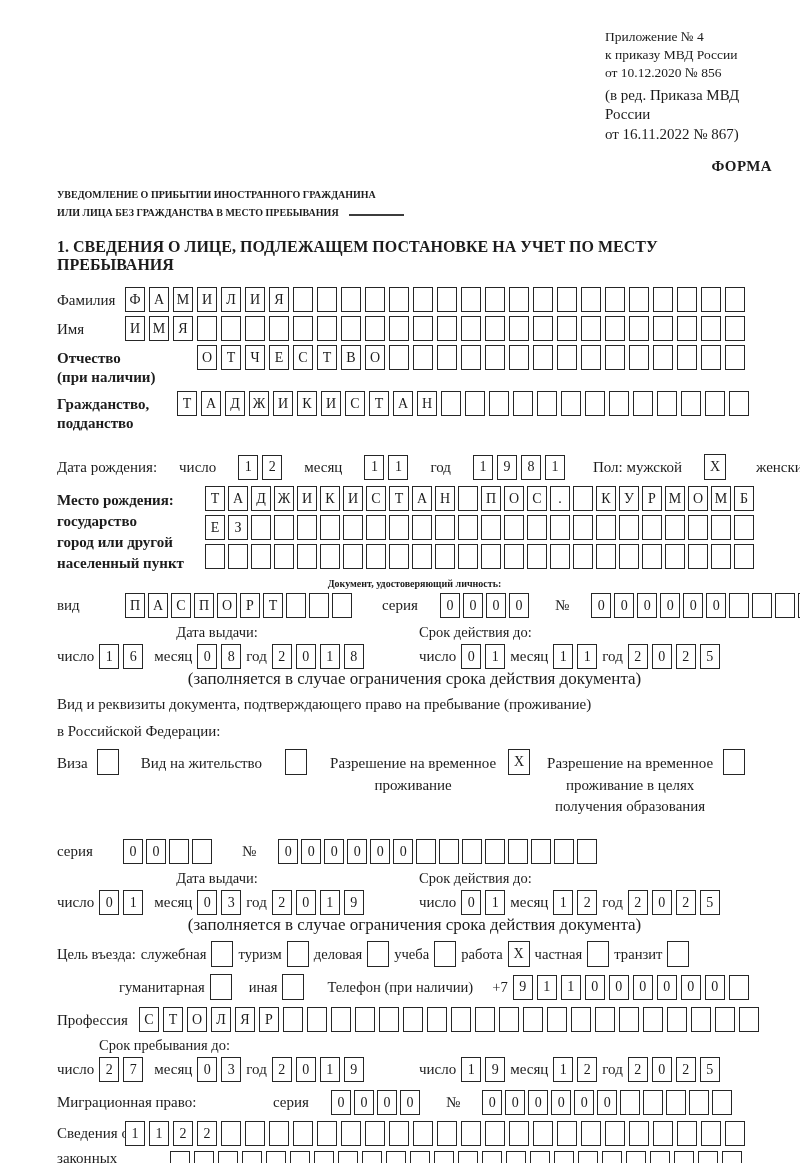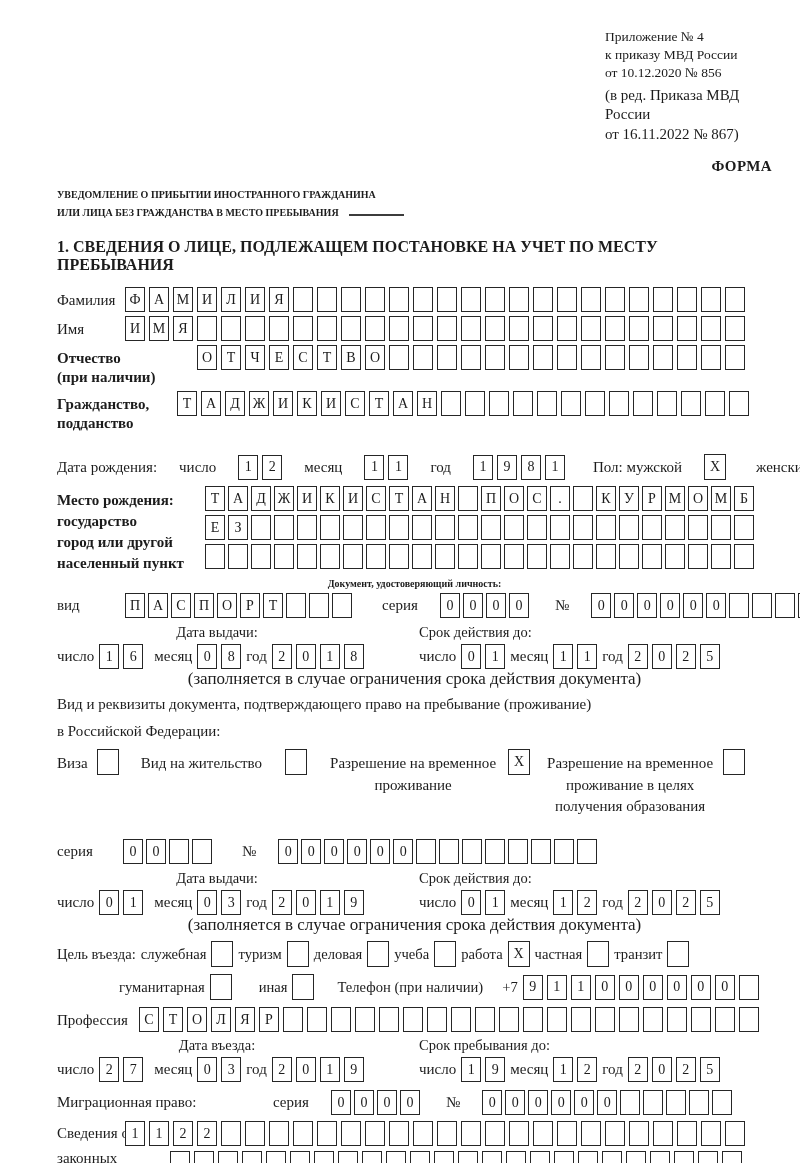--- a/index.html
+++ b/index.html
@@ -533,21 +533,21 @@
     <span class="box cb">X</span>
     <span class="t">частная</span>
     <span class="box cb"></span>
     <span class="t">транзит</span>
     <span class="box cb"></span>
   </div>
 
   <div class="prow indent62">
     <span class="t">гуманитарная</span>
     <span class="box cb"></span>
-    <span class="t" style="margin-left:22px;">иная</span>
+    <span class="t" style="margin-left:12px;">иная</span>
     <span class="box cb"></span>
     <span class="t" style="margin-left:18px;">Телефон (при наличии)</span>
     <span class="t" style="margin-left:14px;">+7</span>
     <span class="boxrow">
         <span class="box">9</span>
         <span class="box">1</span>
         <span class="box">1</span>
         <span class="box">0</span>
         <span class="box">0</span>
         <span class="box">0</span>
@@ -585,21 +585,20 @@
         <span class="box"></span>
         <span class="box"></span>
         <span class="box"></span>
         <span class="box"></span>
         <span class="box"></span>
       </div>
   </div>
 
   <div class="dates">
     <div class="dates-h">
-      <span class="h1">Дата въезда:</span>
       <span class="h2">Срок пребывания до:</span>
     </div>
     <div class="dates-r">
       <div class="dgroup">
         <span>число</span>
         <span class="boxrow">
             <span class="box">2</span>
             <span class="box">7</span>
           </span>
         <span style="margin-left:6px;">месяц</span>

